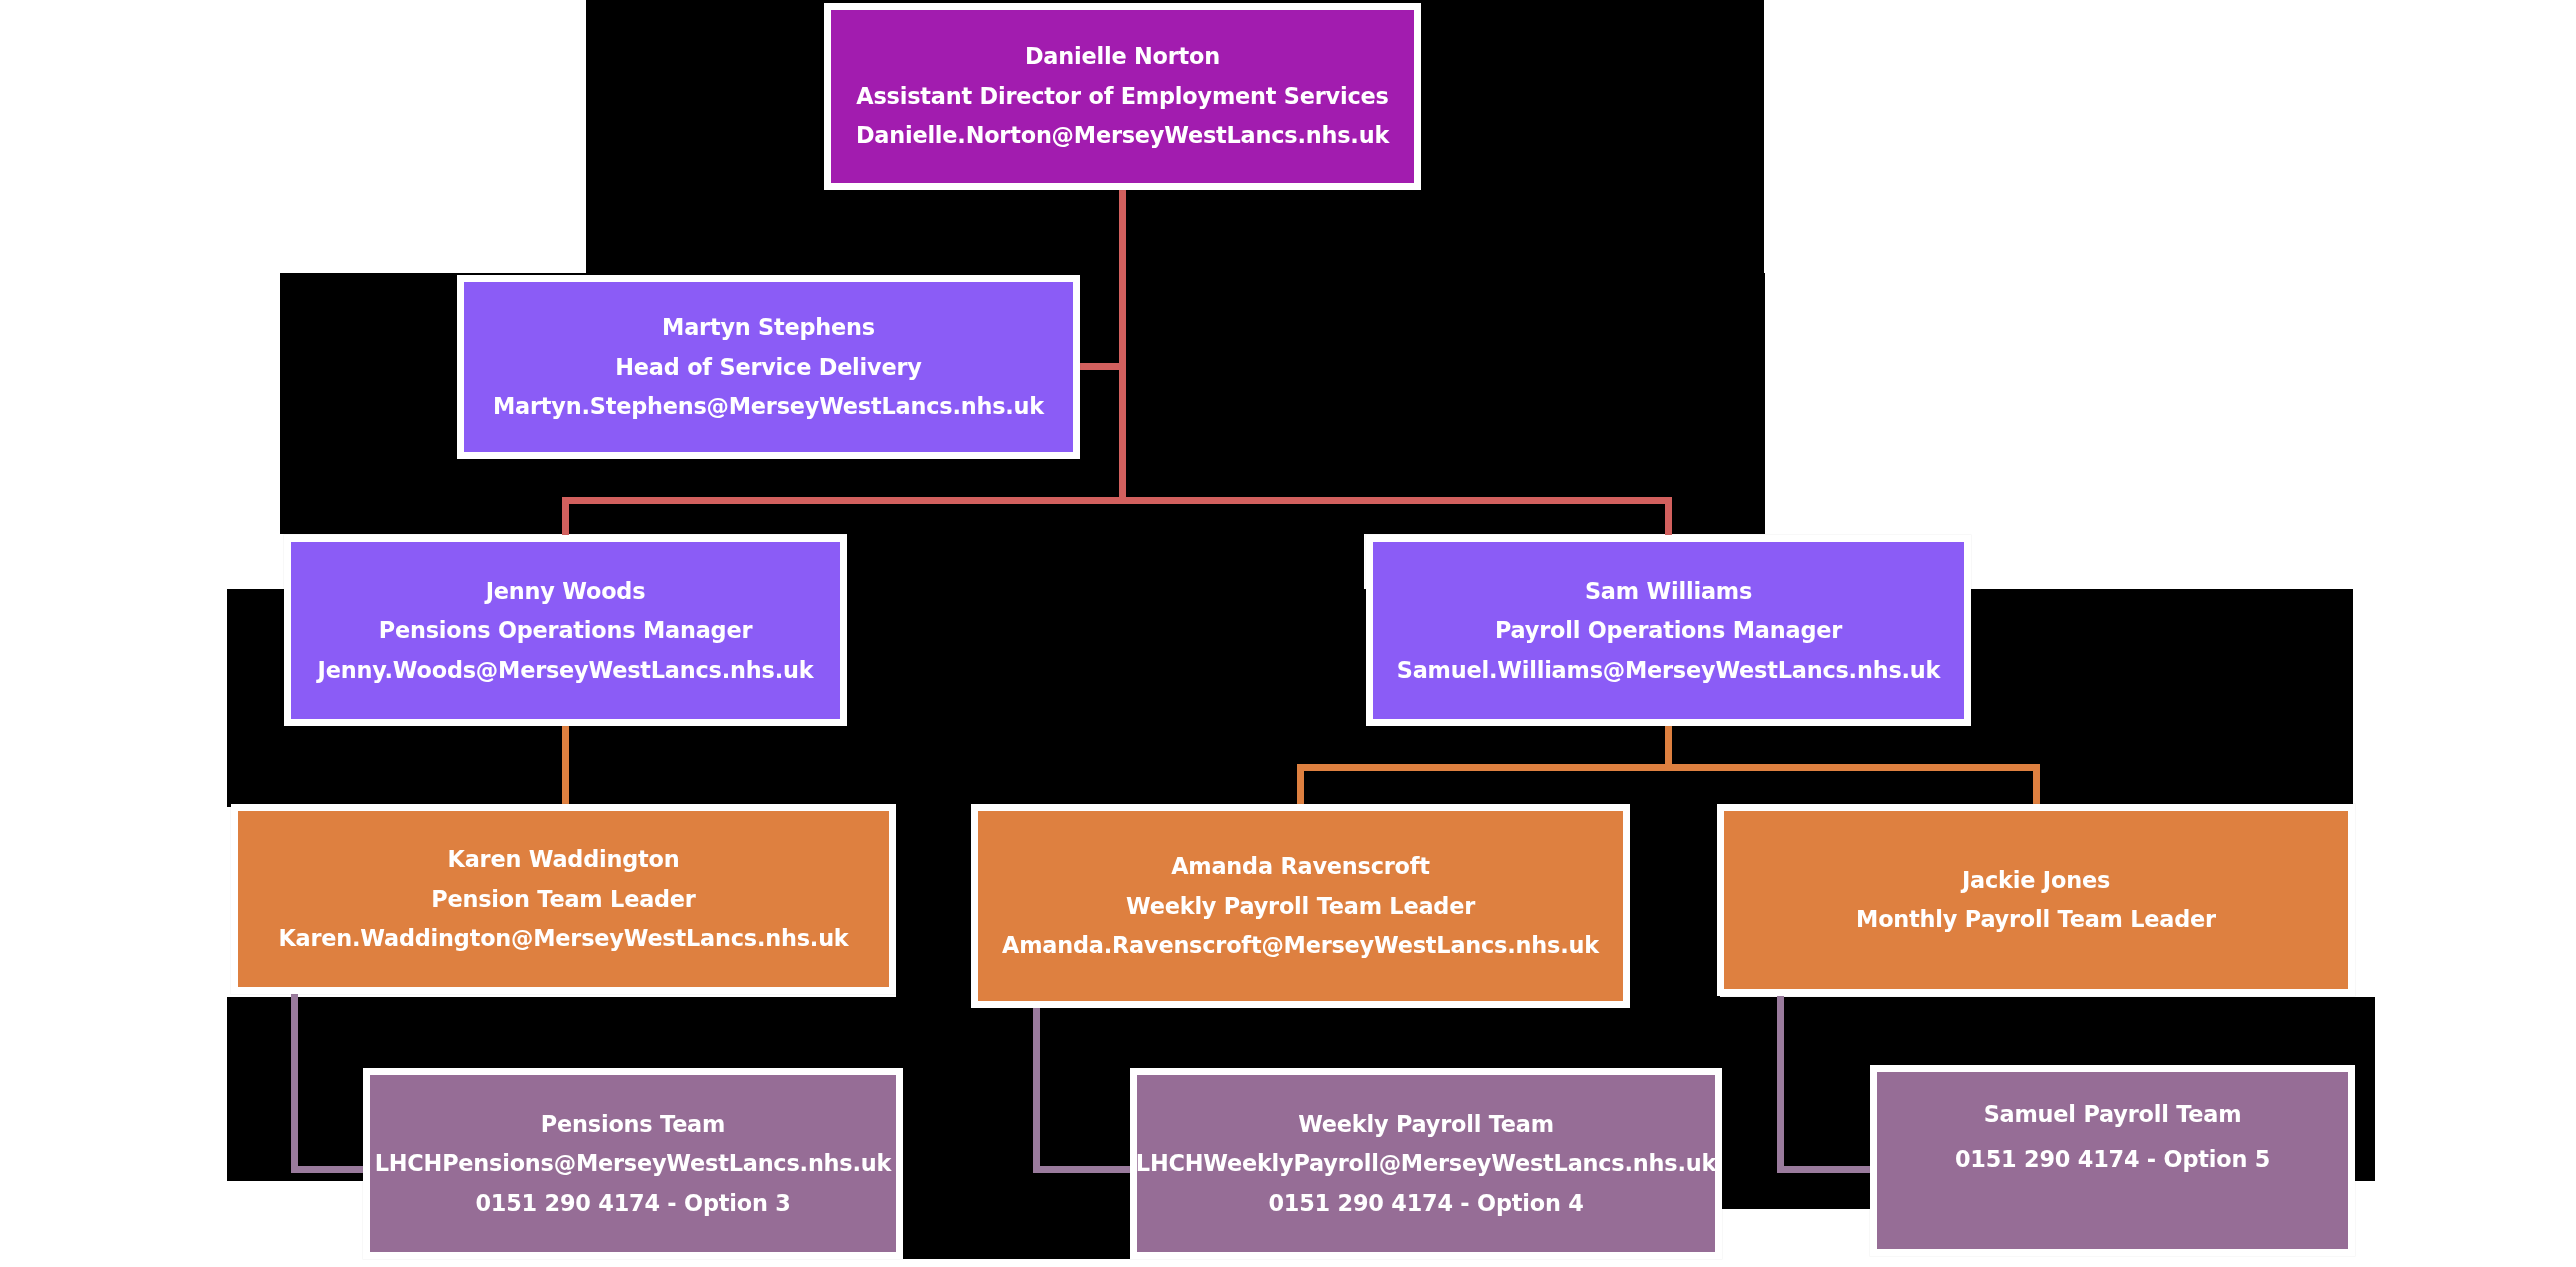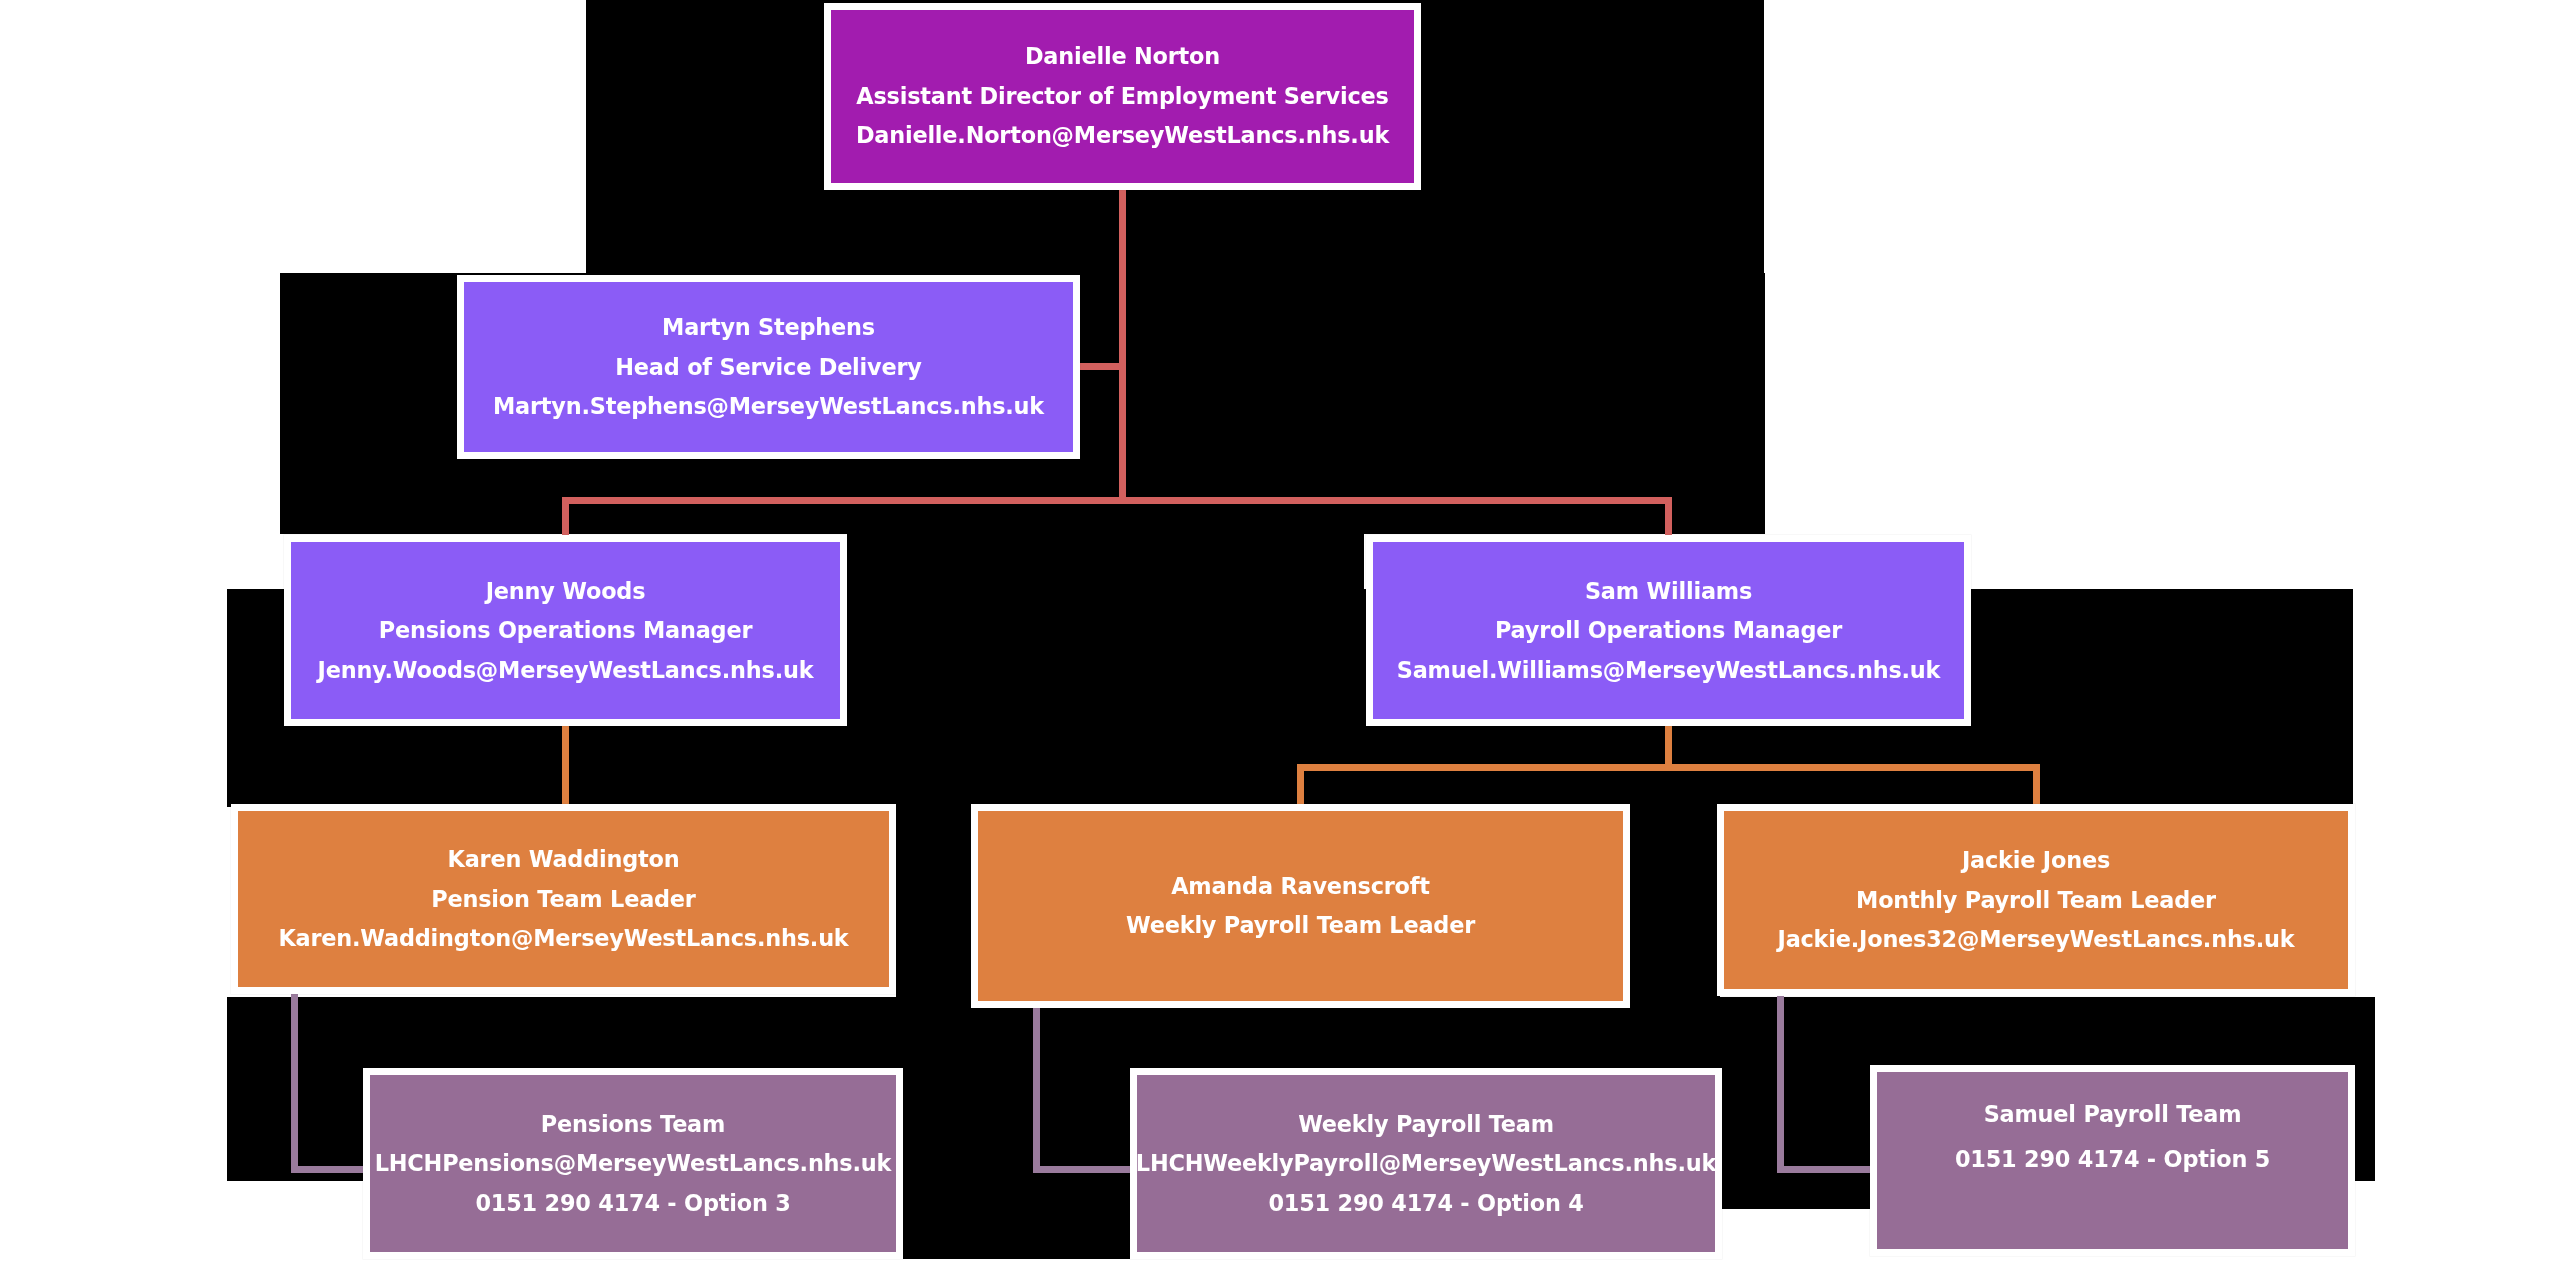--- a/index.html
+++ b/index.html
@@ -92,26 +92,26 @@
 
 <div class="node orange" style="left:231px;top:804px;width:665px;height:190px">
   <div class="line">Karen Waddington</div>
   <div class="line">Pension Team Leader</div>
   <div class="line">Karen.Waddington@MerseyWestLancs.nhs.uk</div>
 </div>
 
 <div class="node orange" style="left:971px;top:804px;width:659px;height:204px">
   <div class="line">Amanda Ravenscroft</div>
   <div class="line">Weekly Payroll Team Leader</div>
+  <div class="line">Amanda.Ravenscroft@MerseyWestLancs.nhs.uk</div>
 </div>
 
 <div class="node orange" style="left:1717px;top:804px;width:638px;height:192px">
   <div class="line">Jackie Jones</div>
   <div class="line">Monthly Payroll Team Leader</div>
-  <div class="line">Jackie.Jones32@MerseyWestLancs.nhs.uk</div>
 </div>
 
 <div class="node mauve" style="left:363px;top:1068px;width:540px;height:191px">
   <div class="line">Pensions Team</div>
   <div class="line">LHCHPensions@MerseyWestLancs.nhs.uk</div>
   <div class="line">0151 290 4174 - Option 3</div>
 </div>
 
 <div class="node mauve" style="left:1130px;top:1068px;width:592px;height:191px">
   <div class="line">Weekly Payroll Team</div>

